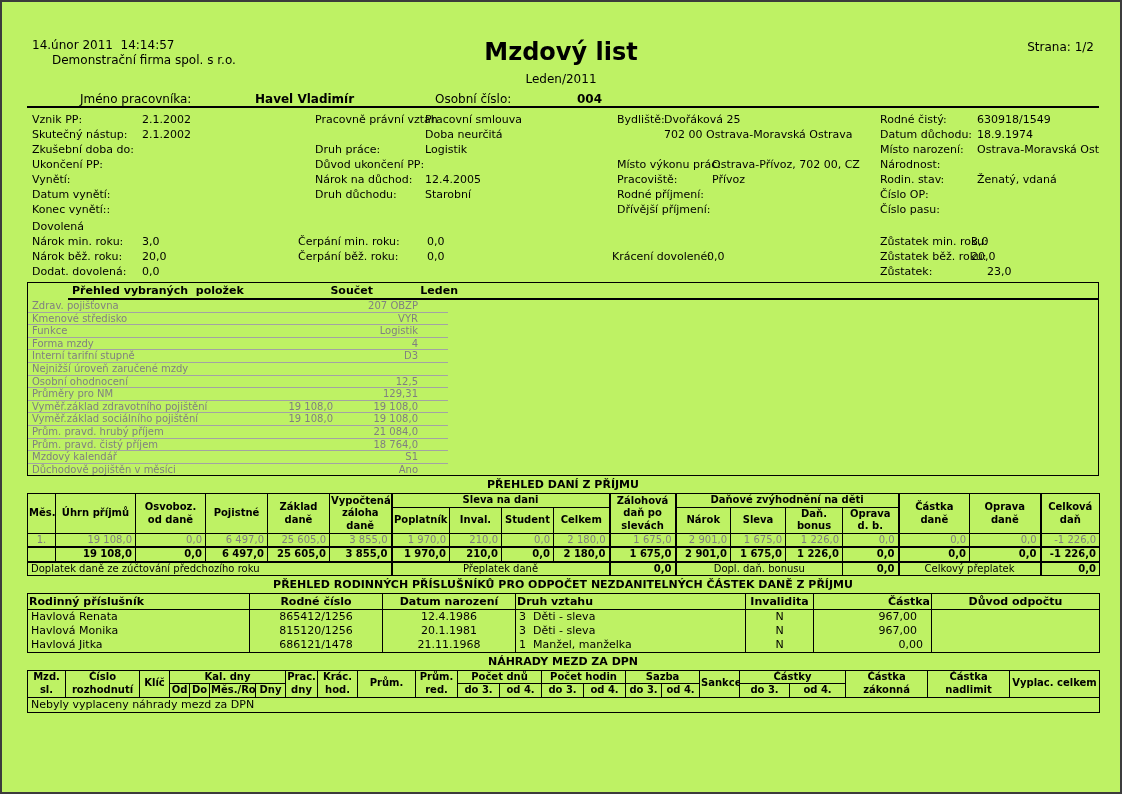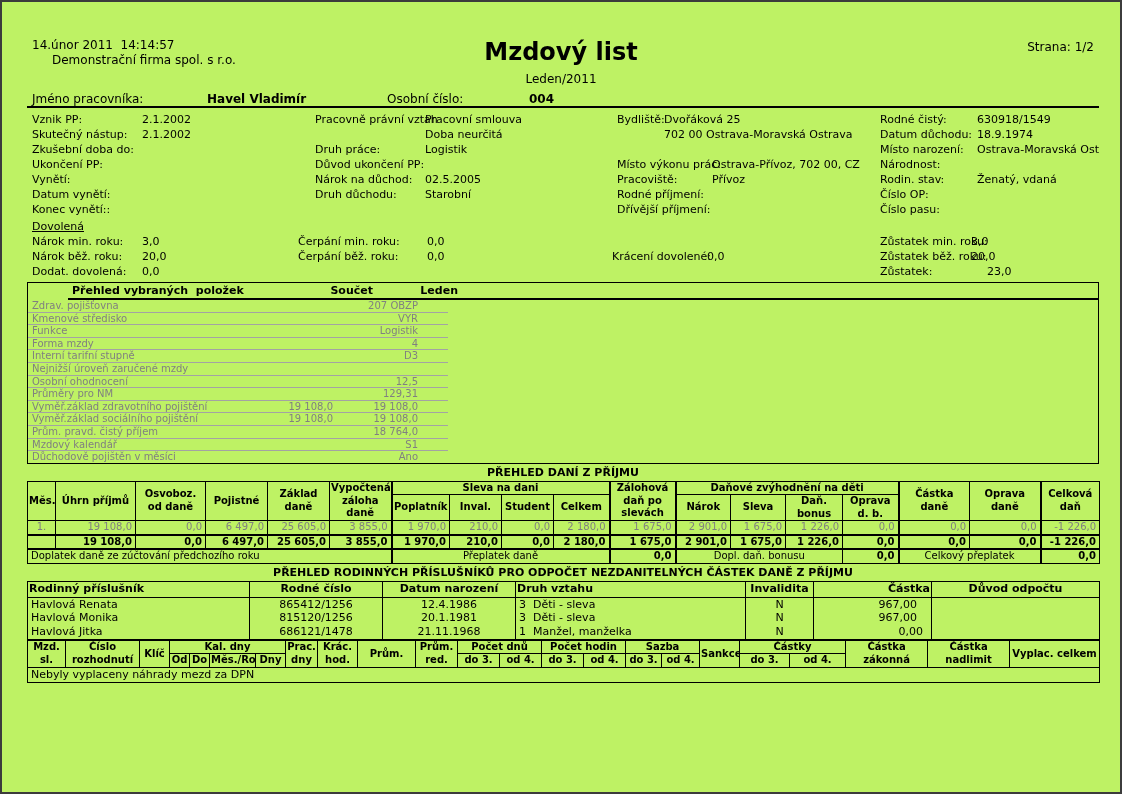--- a/index.html
+++ b/index.html
@@ -2,28 +2,28 @@
 <html><head>
 <meta charset="utf-8">
 <style>
   html,body{margin:0;padding:0;background:#fff;}
   body{width:1122px;height:794px;overflow:hidden;
        font-family:"DejaVu Sans","Liberation Sans",sans-serif;font-size:11px;color:#000;}
   .page{position:absolute;left:0;top:0;width:1118px;height:790px;border:2px solid #3c3c3c;background:#bef264;}
   .abs{position:absolute;white-space:pre;}
   .b{font-weight:bold;}
   .gray{color:#808080;}
-  .u{text-decoration:underline;}
+  .u{}
   
   .printed{left:30px;top:36px;font-size:12px;}
   .company{left:30px;top:51px;font-size:12px;margin-left:20px;}
   .doc-title{left:0;top:36px;width:100%;text-align:center;font-size:24px;font-weight:bold;}
   .doc-period{left:0;top:70px;width:100%;text-align:center;font-size:12px;}
   .page-label{right:26px;top:38px;font-size:12px;}
-  .worker-row{top:90px;font-size:12px;}
+  .worker-row{top:90px;font-size:12px;margin-left:48px;}
   .rule{left:25px;top:104px;width:1072px;height:0;border-top:2px solid #000;}
   
   .cl1{left:30px}.cv1{left:140px}
   .cl2{left:313px}.cv2{left:423px}
   .cl2b{left:296px}.cv2b{left:425px}
   .cl3{left:615px}.cv3{left:710px}.cv3b{left:662px}.cl3b{left:610px}.cv3c{left:705px}
   .cl4{left:878px}.cv4{left:975px}.cv4b{left:969px}.cv4c{left:985px}
   .r1{top:111px}.r2{top:126px}.r3{top:141px}.r4{top:156px}.r5{top:171px}.r6{top:186px}.r7{top:201px}
   .r8{top:218px}.r9{top:233px}.r10{top:248px}.r11{top:263px}
   .clip{max-width:122px;overflow:hidden;}
@@ -95,21 +95,21 @@
   <span class="abs r3 cv4 clip">Ostrava-Moravská Ostr</span>
 
   <span class="abs r4 cl1">Ukončení PP:</span>
   <span class="abs r4 cl2">Důvod ukončení PP:</span>
   <span class="abs r4 cl3">Místo výkonu prác:</span>
   <span class="abs r4 cv3">Ostrava-Přívoz, 702 00, CZ</span>
   <span class="abs r4 cl4">Národnost:</span>
 
   <span class="abs r5 cl1">Vynětí:</span>
   <span class="abs r5 cl2">Nárok na důchod:</span>
-  <span class="abs r5 cv2">02.5.2005</span>
+  <span class="abs r5 cv2">12.4.2005</span>
   <span class="abs r5 cl3">Pracoviště:</span>
   <span class="abs r5 cv3">Přívoz</span>
   <span class="abs r5 cl4">Rodin. stav:</span>
   <span class="abs r5 cv4">Ženatý, vdaná</span>
 
   <span class="abs r6 cl1">Datum vynětí:</span>
   <span class="abs r6 cl2">Druh důchodu:</span>
   <span class="abs r6 cv2">Starobní</span>
   <span class="abs r6 cl3">Rodné příjmení:</span>
   <span class="abs r6 cl4">Číslo OP:</span>
@@ -191,20 +191,25 @@
         </div>
       <div class="selrow">
           <span class="t">Vyměř.základ zdravotního pojištění</span>
           <span class="s">19 108,0</span>
           <span class="m">19 108,0</span>
         </div>
       <div class="selrow">
           <span class="t">Vyměř.základ sociálního pojištění</span>
           <span class="s">19 108,0</span>
           <span class="m">19 108,0</span>
+        </div>
+      <div class="selrow">
+          <span class="t">Prům. pravd. hrubý příjem</span>
+          <span class="s"></span>
+          <span class="m">21 084,0</span>
         </div>
       <div class="selrow">
           <span class="t">Prům. pravd. čistý příjem</span>
           <span class="s"></span>
           <span class="m">18 764,0</span>
         </div>
       <div class="selrow">
           <span class="t">Mzdový kalendář</span>
           <span class="s"></span>
           <span class="m">S1</span>
@@ -359,20 +364,21 @@
         <td class="ctr">686121/1478</td>
         <td class="ctr">21.11.1968</td>
         <td>1  Manžel, manželka</td>
         <td class="ctr">N</td>
         <td class="num" style="padding-right:8px">0,00</td>
         <td></td>
       </tr>
     </tbody>
       </table>
 
+    <div class="sechead">NÁHRADY MEZD ZA DPN</div>
     <table class="dpn">
       <colgroup>
         <col style="width:38px">
           <col style="width:74px">
           <col style="width:30px">
           <col style="width:20px">
         <col style="width:20px">
           <col style="width:46px">
           <col style="width:30px">
           <col style="width:32px">

